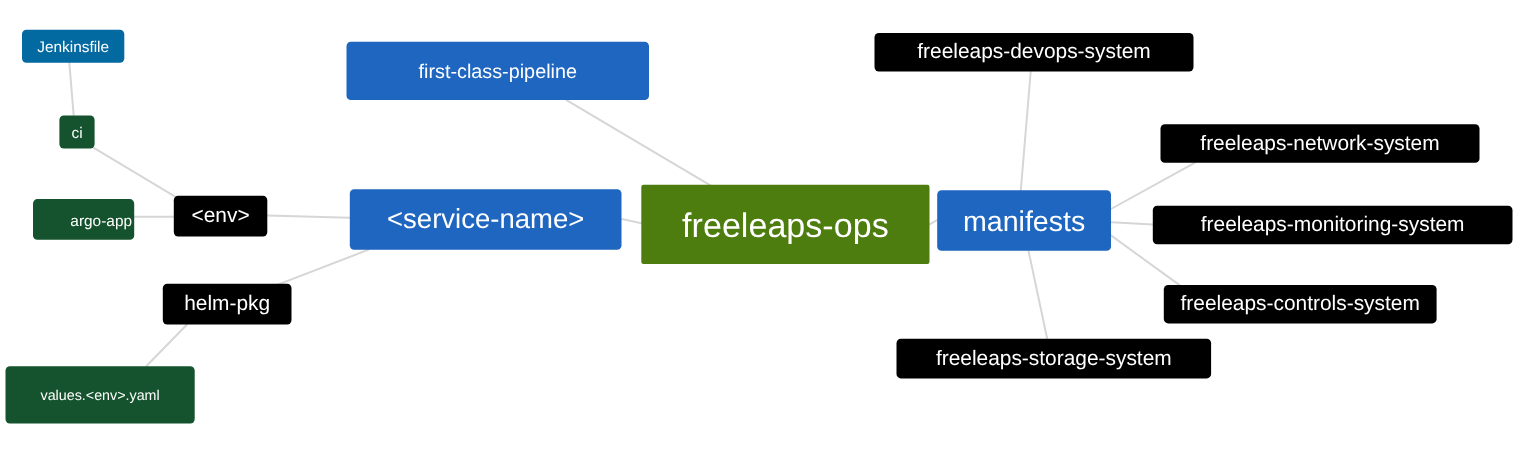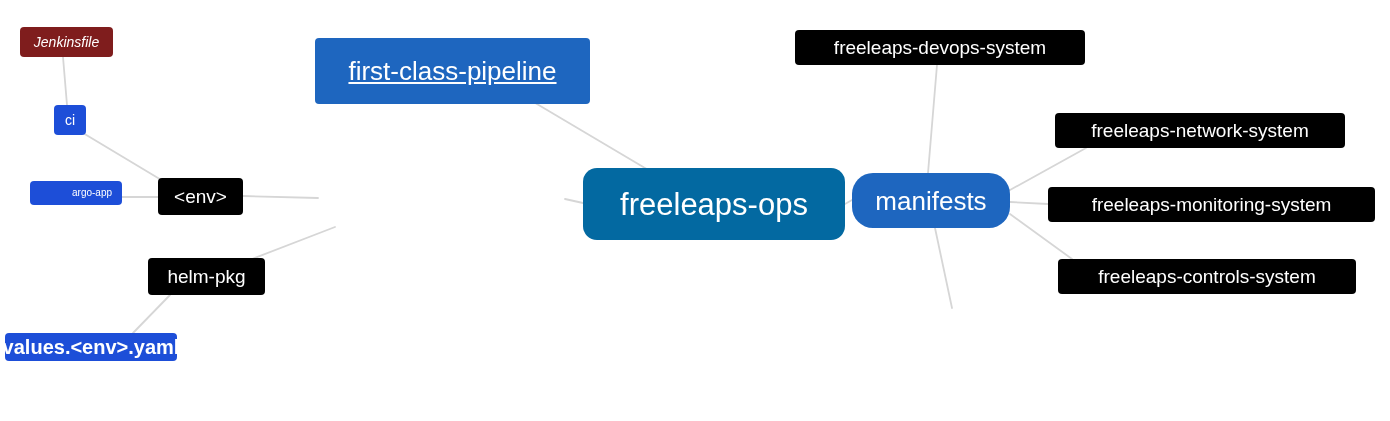--- a/index.html
+++ b/index.html
@@ -29,25 +29,25 @@
     align-items: center;
     justify-content: center;
     color: #ffffff;
     border-radius: 4px;
     white-space: nowrap;
     box-sizing: border-box;
     cursor: pointer;
     line-height: 1;
     user-select: none;
   }
-  .node.dark   { background: #0369a1; border-radius: 14px; }
+  .node.dark   { background: #4d7c0f; border-radius: 2px; }
   .node.blue   { background: #1e66bf; }
   .node.green  { background: #000000; }
-  .node.orange { background: #1d4ed8; text-align: right; }
-  .node.amber  { background: #7f1d1d; font-style: italic; }
+  .node.orange { background: #14532d; text-align: right; }
+  .node.amber  { background: #0369a1; }
 </style>
 </head>
 <body>
 
 <div class="canvas">
 
   <svg class="edges" width="1390" height="421" viewBox="0 0 1390 421" xmlns="http://www.w3.org/2000/svg">
     <g stroke="#d6d6d6" stroke-width="1.8" fill="none" stroke-linecap="round">
       <line x1="515" y1="91" x2="650" y2="171"></line>
       <line x1="565" y1="199" x2="583" y2="203"></line>
@@ -61,39 +61,41 @@
       <line x1="928" y1="173" x2="937" y2="65"></line>
       <line x1="1010" y1="190" x2="1086" y2="148"></line>
       <line x1="1010" y1="202" x2="1048" y2="204"></line>
       <line x1="1010" y1="214" x2="1072" y2="259"></line>
       <line x1="935" y1="228" x2="952" y2="308"></line>
     </g>
   </svg>
 
   <div class="node dark" style="left:583px;  top:168px; width:262px; height:72px; font-size:31px;">freeleaps-ops</div>
 
-  <div class="node blue" style="left:315px;  top:38px;  width:275px; height:66px; font-size:26px;text-decoration:underline;">first-class-pipeline</div>
+  <div class="node blue" style="left:315px;  top:38px;  width:275px; height:53px; font-size:18px;">first-class-pipeline</div>
 
+  <div class="node blue" style="left:318px;  top:172px; width:247px; height:55px; font-size:25px;">&lt;service-name&gt;</div>
 
-  <div class="node blue" style="left:852px;  top:173px; width:158px; height:55px; font-size:26px;border-radius:21px;">manifests</div>
+  <div class="node blue" style="left:852px;  top:173px; width:158px; height:55px; font-size:26px;">manifests</div>
 
   <div class="node green" style="left:148px;  top:258px; width:117px; height:37px; font-size:19px;">helm-pkg</div>
 
   <div class="node green" style="left:158px;  top:178px; width:85px;  height:37px; font-size:19px;">&lt;env&gt;</div>
 
   <div class="node orange" style="left:54px;   top:105px; width:32px;  height:30px; font-size:14px;">ci</div>
 
-  <div class="node orange" style="left:30px;   top:181px; width:92px;  height:24px; font-size:10px;padding-left:32px;">argo-app</div>
+  <div class="node orange" style="left:30px;   top:181px; width:92px;  height:37px; font-size:14px;padding-left:32px;">argo-app</div>
 
   <div class="node amber" style="left:20px;   top:27px;  width:93px;  height:30px; font-size:14px;">Jenkinsfile</div>
 
-  <div class="node orange" style="left:5px;    top:333px; width:172px; height:28px; font-size:20px;font-weight:bold;">values.&lt;env&gt;.yaml</div>
+  <div class="node orange" style="left:5px;    top:333px; width:172px; height:52px; font-size:13px;">values.&lt;env&gt;.yaml</div>
 
   <div class="node green" style="left:795px;  top:30px;  width:290px; height:35px; font-size:19px;">freeleaps-devops-system</div>
 
   <div class="node green" style="left:1055px; top:113px; width:290px; height:35px; font-size:19px;">freeleaps-network-system</div>
 
   <div class="node green" style="left:1048px; top:187px; width:327px; height:35px; font-size:19px;">freeleaps-monitoring-system</div>
 
-  <div class="node green" style="left:1058px; top:259px; width:298px; height:35px; font-size:19px;">freeleaps-controls-system</div>
+  <div class="node green" style="left:1058px; top:259px; width:248px; height:35px; font-size:19px;">freeleaps-controls-system</div>
 
+  <div class="node green" style="left:815px;  top:308px; width:286px; height:36px; font-size:19px;">freeleaps-storage-system</div>
 
 </div>
 
 </body></html>

